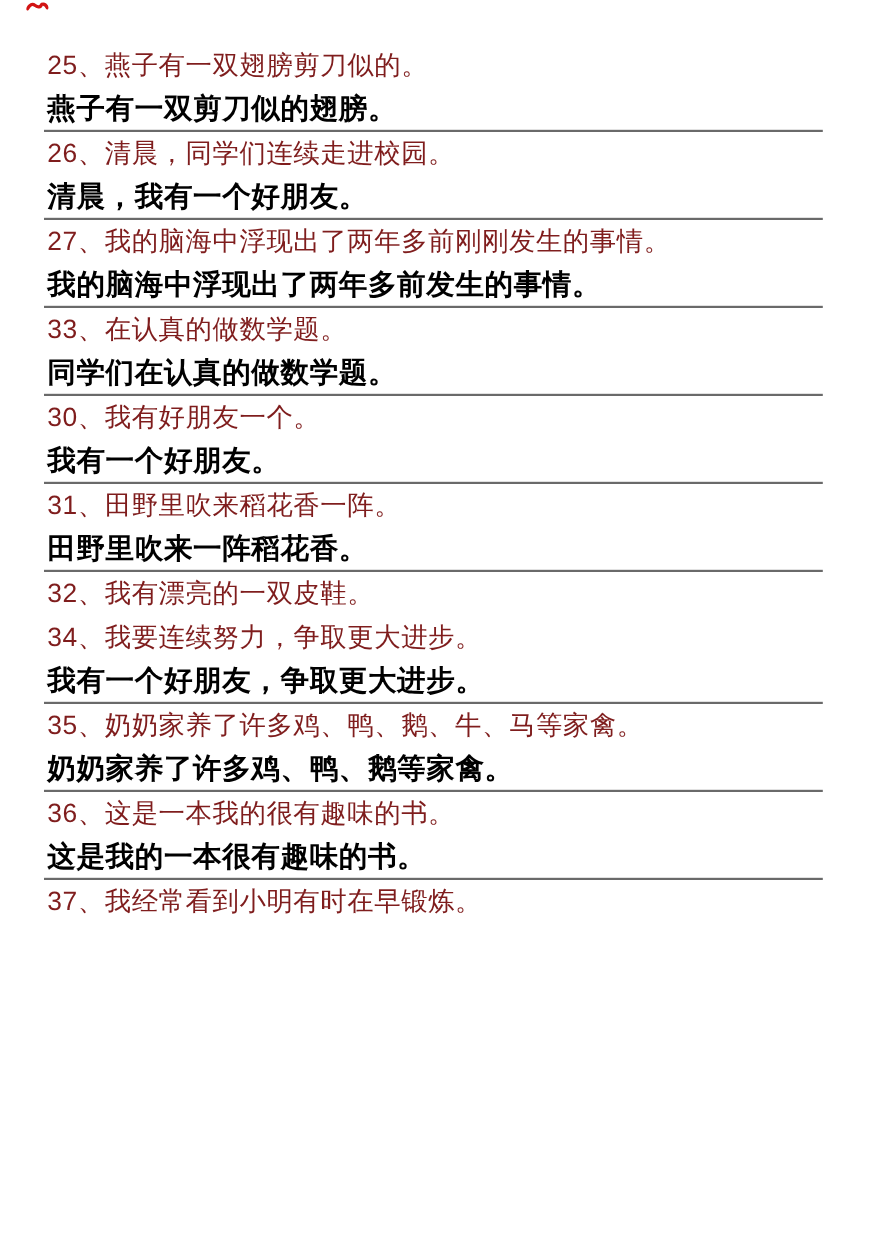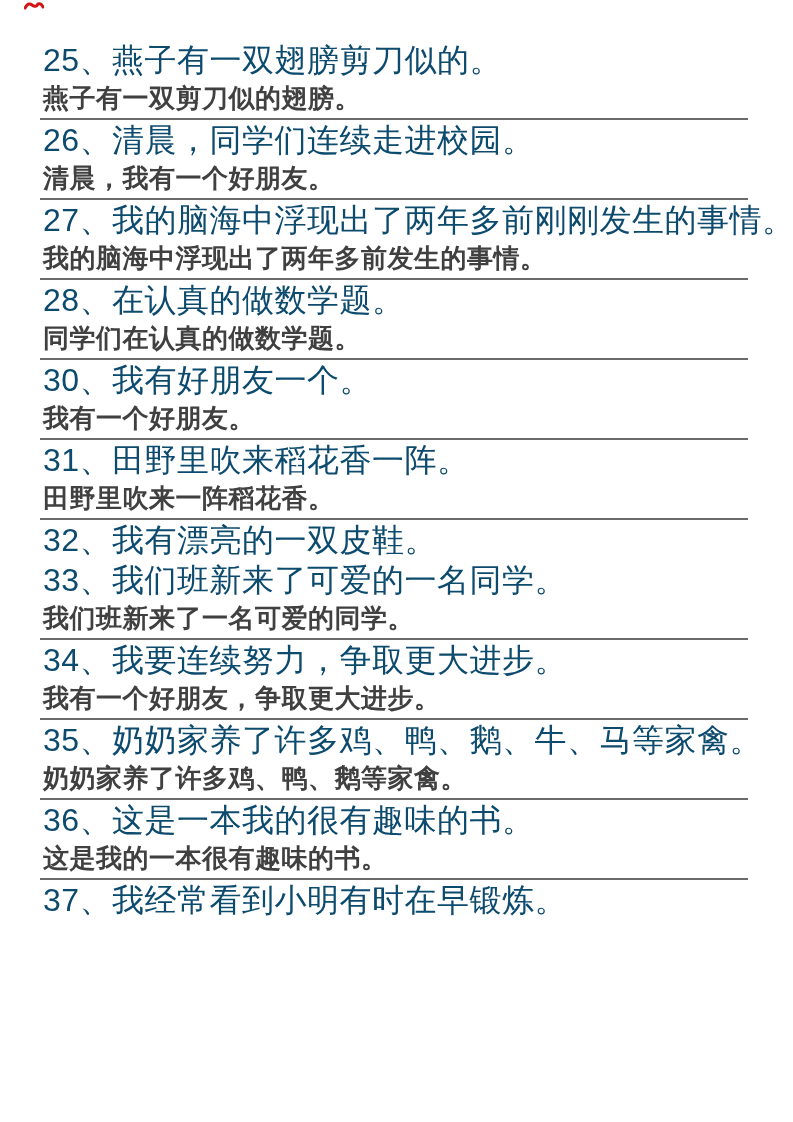--- a/index.html
+++ b/index.html
@@ -25,33 +25,33 @@
   .items {
     position: absolute;
     left: 40px;
     top: 40px;
     width: 708px;
   }
   .item { width: 100%; }
   .question {
     height: 40px;
     line-height: 40px;
-    font-size: 32px;
-    color: #0c4a6e;
+    font-size: 24px;
+    color: #7f1d1d;
     padding-left: 3px;
     white-space: nowrap;
     letter-spacing: 0.5px;
   }
   .answer {
     box-sizing: border-box;
     height: 40px;
     line-height: 36px;
     font-size: 26px;
     font-weight: 700;
-    color: #404040;
+    color: #000000;
     border-bottom: 2px solid #6a6a6a;
     padding-left: 3px;
     white-space: nowrap;
     letter-spacing: 0.5px;
   }
 </style>
 </head>
 <body>
 
 <div class="page">
@@ -68,43 +68,39 @@
     <div class="question">26、清晨，同学们连续走进校园。</div>
     <div class="answer">清晨，我有一个好朋友。</div>
   </div>
 
   <div class="item">
     <div class="question">27、我的脑海中浮现出了两年多前刚刚发生的事情。</div>
     <div class="answer">我的脑海中浮现出了两年多前发生的事情。</div>
   </div>
 
   <div class="item">
-    <div class="question">28、在认真的做数学题。</div>
+    <div class="question">33、在认真的做数学题。</div>
     <div class="answer">同学们在认真的做数学题。</div>
   </div>
 
 
   <div class="item">
     <div class="question">30、我有好朋友一个。</div>
     <div class="answer">我有一个好朋友。</div>
   </div>
 
   <div class="item">
     <div class="question">31、田野里吹来稻花香一阵。</div>
     <div class="answer">田野里吹来一阵稻花香。</div>
   </div>
 
   <div class="item">
     <div class="question">32、我有漂亮的一双皮鞋。</div>
   </div>
 
-  <div class="item">
-    <div class="question">33、我们班新来了可爱的一名同学。</div>
-    <div class="answer">我们班新来了一名可爱的同学。</div>
-  </div>
 
   <div class="item">
     <div class="question">34、我要连续努力，争取更大进步。</div>
     <div class="answer">我有一个好朋友，争取更大进步。</div>
   </div>
 
   <div class="item">
     <div class="question">35、奶奶家养了许多鸡、鸭、鹅、牛、马等家禽。</div>
     <div class="answer">奶奶家养了许多鸡、鸭、鹅等家禽。</div>
   </div>

